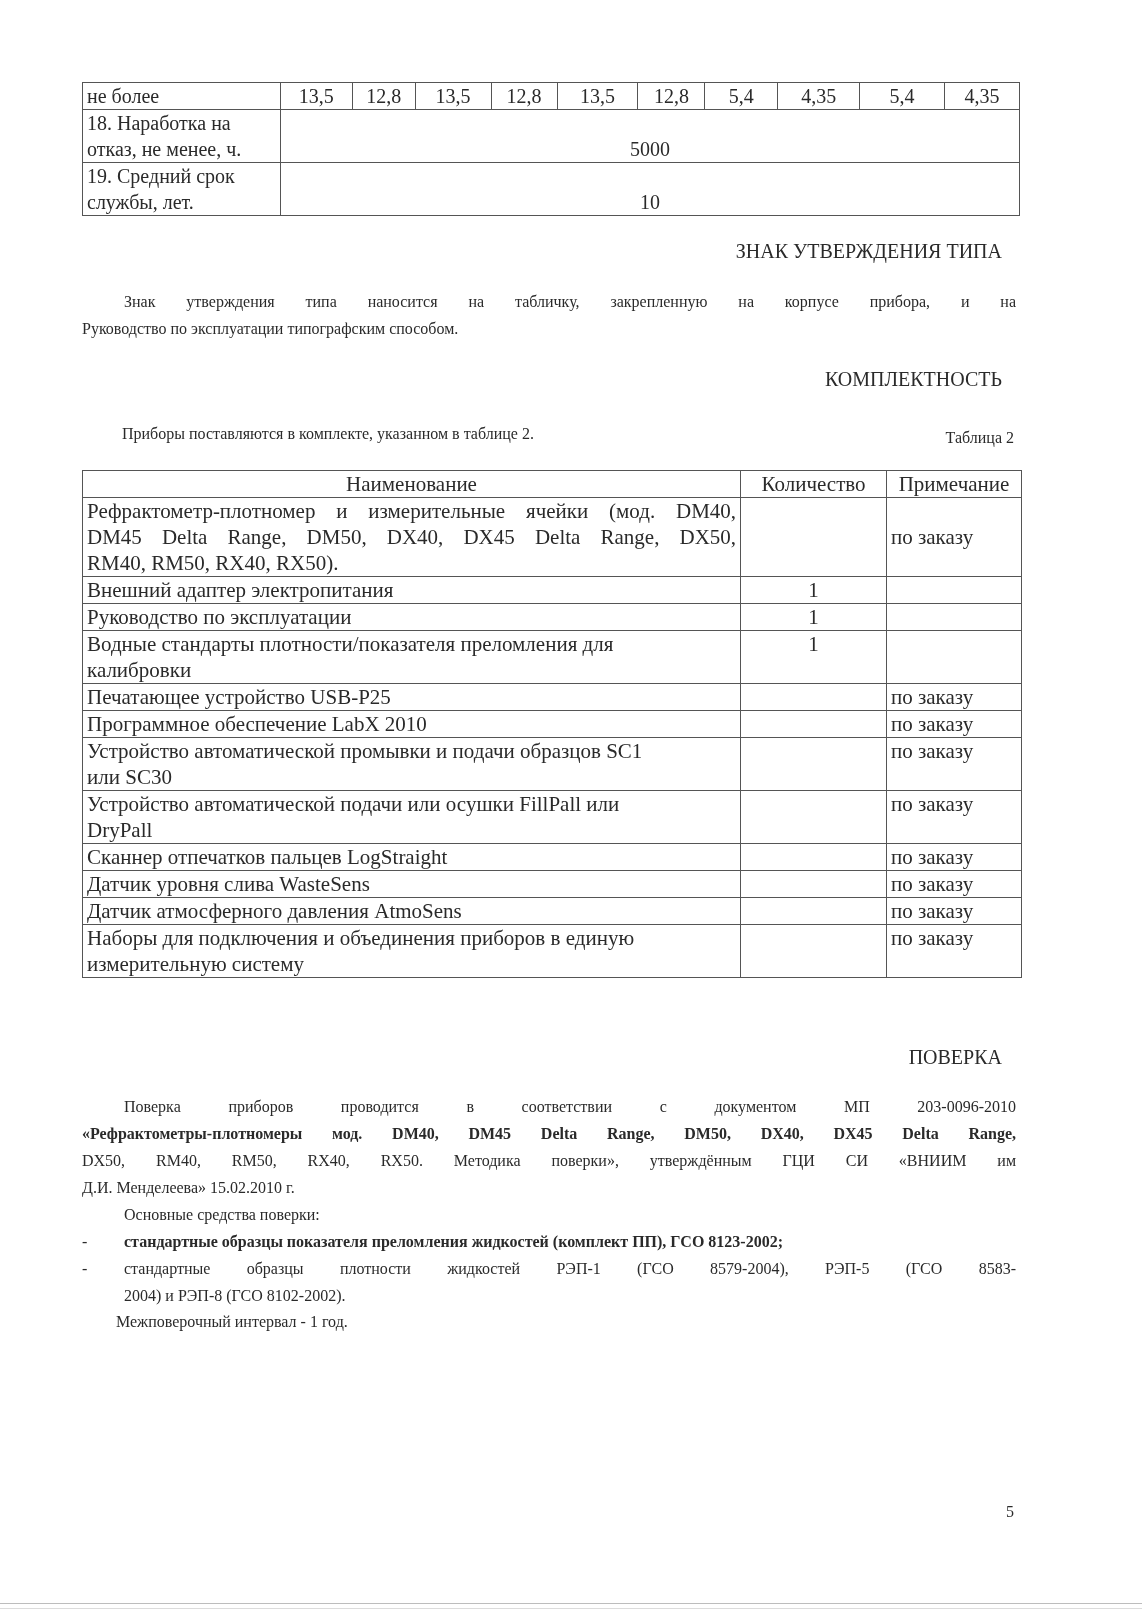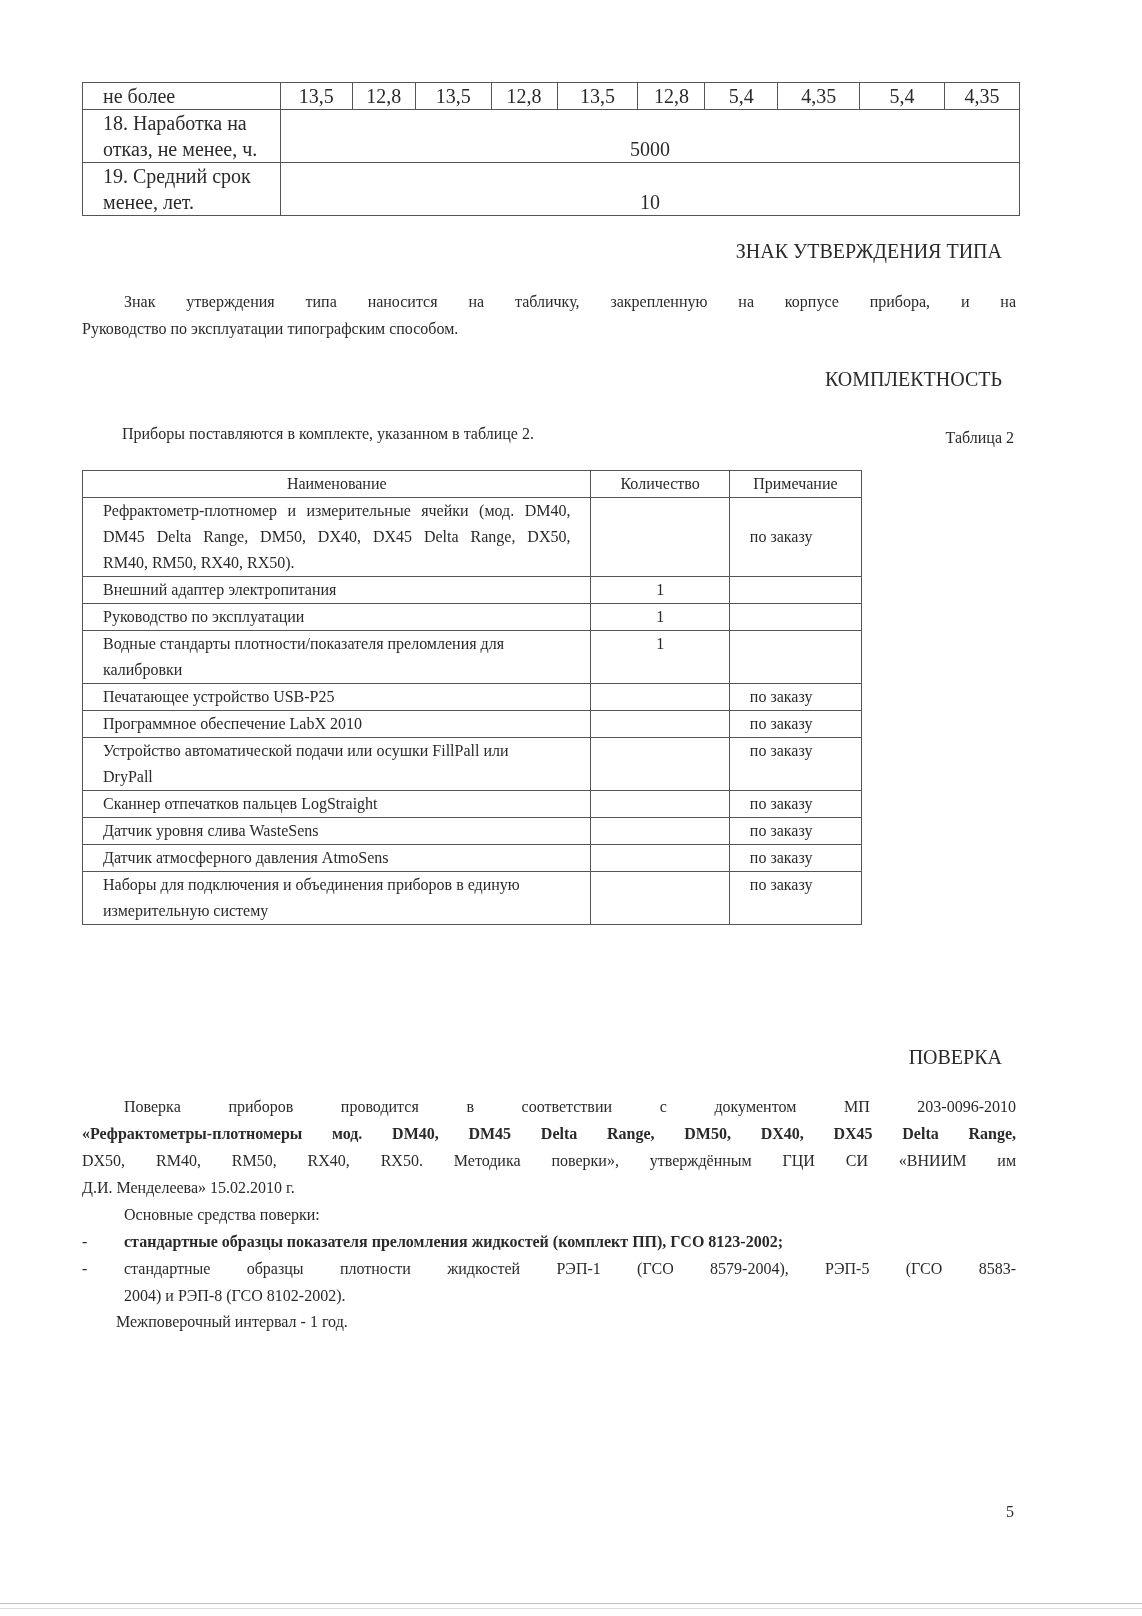--- a/index.html
+++ b/index.html
@@ -3,32 +3,32 @@
   <meta charset="utf-8">
   <style>
     html, body { margin: 0; padding: 0; background: #ffffff; }
     body {
       width: 1142px; height: 1616px; position: relative; overflow: hidden;
       font-family: "Liberation Serif", "DejaVu Serif", serif;
       color: #2a2a2a;
     }
     .abs { position: absolute; }
     table { border-collapse: collapse; position: absolute; }
-    td, th { border: 1px solid #555; padding: 0 20px; font-weight: normal; vertical-align: top; }
+    td, th { border: 1px solid #555; padding: 0 4px; font-weight: normal; vertical-align: top; }
 
     
     #top-table { left: 82px; top: 82px; width: 938px; font-size: 20px; line-height: 26px; }
     #top-table td.num { text-align: center; padding: 0; }
     #top-table td.merged { text-align: center; vertical-align: bottom; }
 
     .heading { left: 0; width: 1002px; text-align: right; font-size: 20px; }
     .para { font-size: 16px; line-height: 27px; }
 
     
-    #kit-table { left: 82px; top: 470px; width: 780px; font-size: 16px; line-height: 26px; font-family: Liberation Serif, serif; }
+    #kit-table { left: 82px; top: 470px; width: 940px; font-size: 21px; line-height: 26px; font-family: Liberation Serif, serif; }
     #kit-table th { text-align: center; line-height: 26px; }
     #kit-table td.qty { text-align: center; }
     #kit-table td.note { }
     #kit-table td.name { text-align: left; }
     .just { text-align: justify; text-align-last: justify; }
 
     .bold { font-weight: bold; }
     .page-num { font-size: 16px; }
     .scan-line { left: 0; width: 1142px; height: 1px; background: #bdbdbd; }
   </style>
@@ -66,21 +66,21 @@
   <tr>
     <td>
       <div>18. Наработка на</div>
       <div>отказ, не менее, ч.</div>
     </td>
     <td colspan="10" class="merged">5000</td>
   </tr>
   <tr>
     <td>
       <div>19. Средний срок</div>
-      <div>менее, лет.</div>
+      <div>службы, лет.</div>
     </td>
     <td colspan="10" class="merged">10</td>
   </tr>
 </tbody>
   </table>
 
 <div class="abs heading" style="top:240px">ЗНАК УТВЕРЖДЕНИЯ ТИПА</div>
 <div class="abs para" style="left:82px; width:934px; top:288px;">
   <div class="just" style="text-indent:42px;">Знак утверждения типа наносится на табличку, закрепленную на корпусе прибора, и на</div>
   <div>Руководство по эксплуатации типографским способом.</div>
@@ -131,20 +131,28 @@
       <td class="qty">1</td>
       <td class="note"></td>
     </tr>
     <tr>
       <td class="name">Печатающее устройство USB-P25</td>
       <td class="qty"></td>
       <td class="note">по заказу</td>
     </tr>
     <tr>
       <td class="name">Программное обеспечение LabX 2010</td>
+      <td class="qty"></td>
+      <td class="note">по заказу</td>
+    </tr>
+    <tr>
+      <td class="name">
+        <div>Устройство автоматической промывки и подачи образцов SC1</div>
+        <div>или SC30</div>
+      </td>
       <td class="qty"></td>
       <td class="note">по заказу</td>
     </tr>
     <tr>
       <td class="name">
         <div>Устройство автоматической подачи или осушки FillPall или</div>
         <div>DryPall</div>
       </td>
       <td class="qty"></td>
       <td class="note">по заказу</td>

